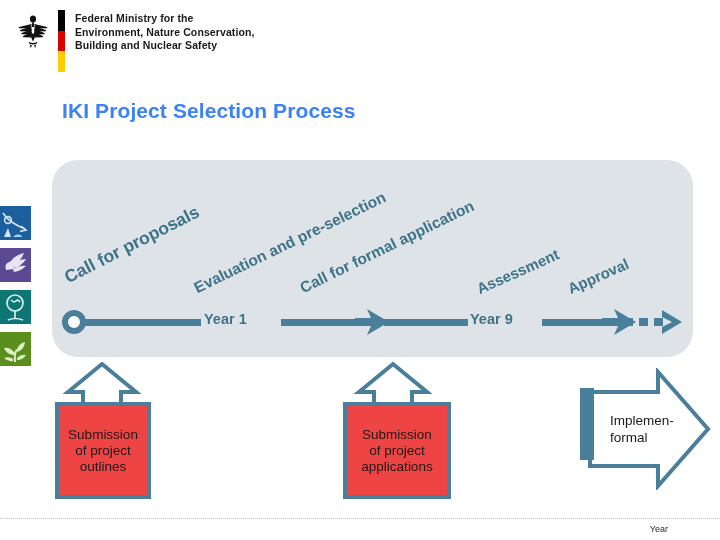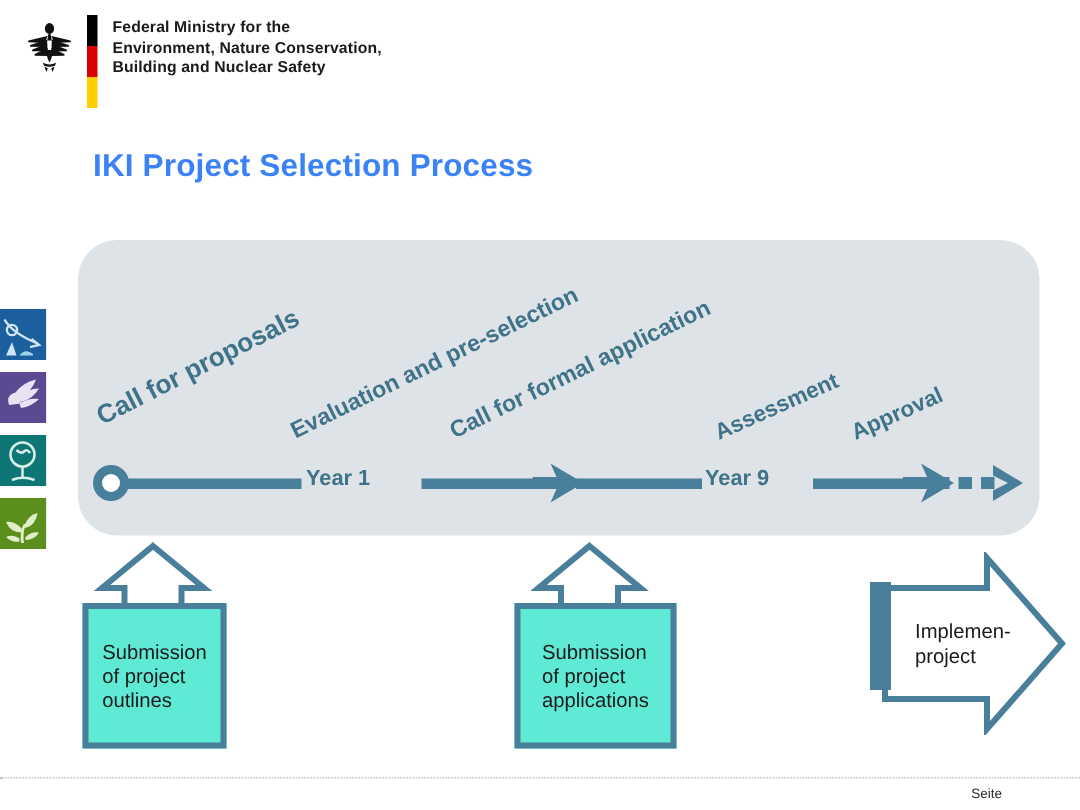--- a/index.html
+++ b/index.html
@@ -56,22 +56,22 @@
   .tl-arrow{position:absolute;top:7px;}
   .a1{left:303px;}
   .a2{left:550px;}
   .tl-dots{position:absolute;top:18px;left:572px;display:flex;gap:6px;}
   .tl-dots i{display:block;width:9px;height:8px;background:#4a7f9b;}
   .tl-chev{position:absolute;left:608px;top:7px;}
 
   
   .callout{position:absolute;}
   .callout .up-arrow{position:absolute;left:0;top:0;}
-  .callout .cbox{position:absolute;box-sizing:border-box;border:4px solid #4a7f9b;background:#5eead4;
-                 display:flex;align-items:center;justify-content:center;
+  .callout .cbox{position:absolute;box-sizing:border-box;border:4px solid #4a7f9b;background:#ef4444;
+                 display:flex;align-items:center;justify-content:center;text-align:center;
                  font-size:13.5px;line-height:16px;color:#1a1a1a;white-space:pre-line;}
   #callout-outlines{left:47px;top:361px;width:110px;height:138px;}
   #callout-outlines .up-arrow{left:15px;top:0;}
   #callout-outlines .cbox{left:8px;top:41px;width:96px;height:97px;}
   #callout-applications{left:333px;top:361px;width:120px;height:138px;}
   #callout-applications .up-arrow{left:20px;top:0;}
   #callout-applications .cbox{left:10px;top:41px;width:108px;height:97px;}
 
   
   .impl{position:absolute;left:580px;top:368px;width:133px;height:122px;}
@@ -239,19 +239,19 @@
 of project
 applications</div>
   </div>
 
   <div class="impl">
     <div class="shadow"></div>
     <svg width="133" height="122" viewBox="0 0 133 122" aria-hidden="true">
       <path d="M10 24 L78 24 L78 4 L128 61 L78 118 L78 98 L10 98 Z" fill="none" stroke="#4a7f9b" stroke-width="4" stroke-linejoin="miter"></path>
     </svg>
     <div class="impl-text">Implemen-
-project</div>
+formal</div>
   </div>
 
   <div class="footer-rule"></div>
-  <div class="footer-page">Seite</div>
+  <div class="footer-page">Year</div>
 
 </div>
 
 </body></html>

